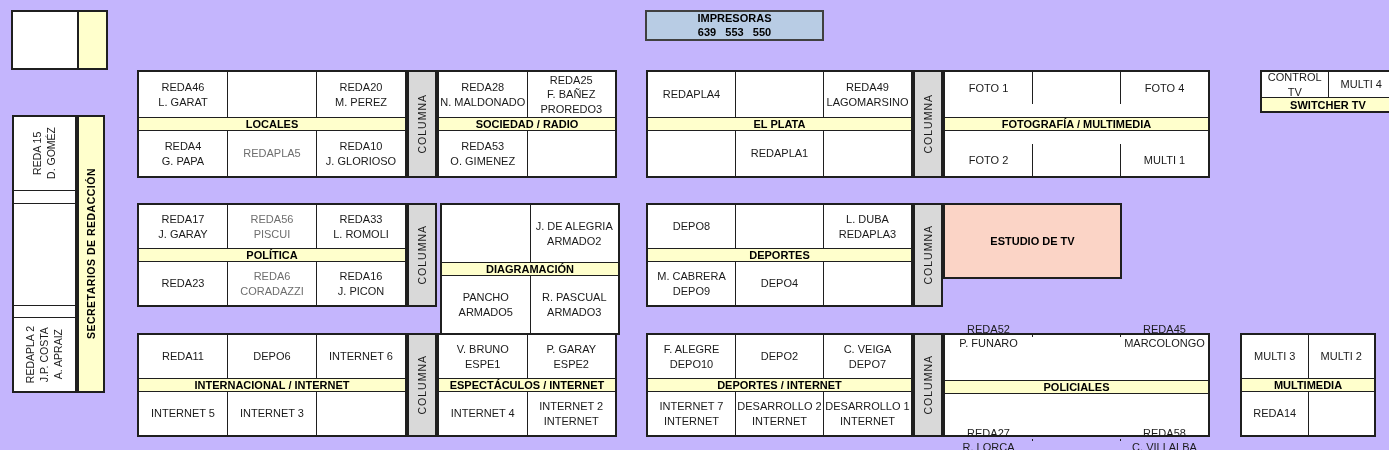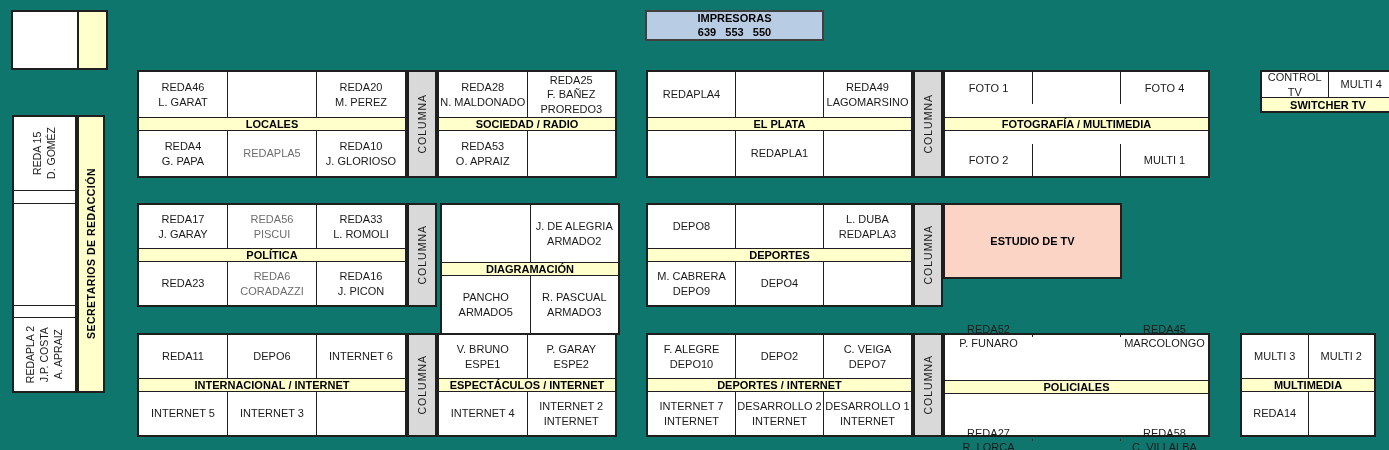--- a/index.html
+++ b/index.html
@@ -1,17 +1,17 @@
 <!DOCTYPE html>
 <html><head>
 <meta charset="utf-8">
 <style>
   html,body{margin:0;padding:0;background:#fff;}
   body{font-family:"Liberation Sans",sans-serif;}
-  .canvas{position:relative;width:1389px;height:450px;background:#0f766e;overflow:hidden;}
+  .canvas{position:relative;width:1389px;height:450px;background:#c4b5fd;overflow:hidden;}
 
   
   .group{position:absolute;display:flex;flex-direction:column;border:2px solid #1f1f1f;background:#fff;box-sizing:border-box;}
   .grow{display:flex;flex:1;min-height:0;}
   .cell{flex:1 1 0;display:flex;align-items:center;justify-content:center;text-align:center;
         white-space:pre-line;font-size:11px;line-height:1.3;color:#1a1a1a;
         border-left:1px solid #1f1f1f;box-sizing:border-box;padding:1px;}
   .cell:first-child{border-left:none;}
   .cell.muted{color:#6e6e6e;}
   .band{height:14px;flex:0 0 14px;background:#ffffcc;border-top:1px solid #1f1f1f;border-bottom:1px solid #1f1f1f;
@@ -147,21 +147,21 @@
       <div class="grow">
         <div class="cell">REDA28
 N. MALDONADO</div>
         <div class="cell">REDA25
 F. BAÑEZ
 PROREDO3</div>
       </div>
       <div class="band">SOCIEDAD / RADIO</div>
       <div class="grow">
         <div class="cell">REDA53
-O. APRAIZ</div>
+O. GIMENEZ</div>
         <div class="cell"></div>
       </div>
     </div>
   <div class="group pos-elplata">
       <div class="grow">
         <div class="cell">REDAPLA4</div>
         <div class="cell"></div>
         <div class="cell">REDA49
 LAGOMARSINO</div>
       </div>

